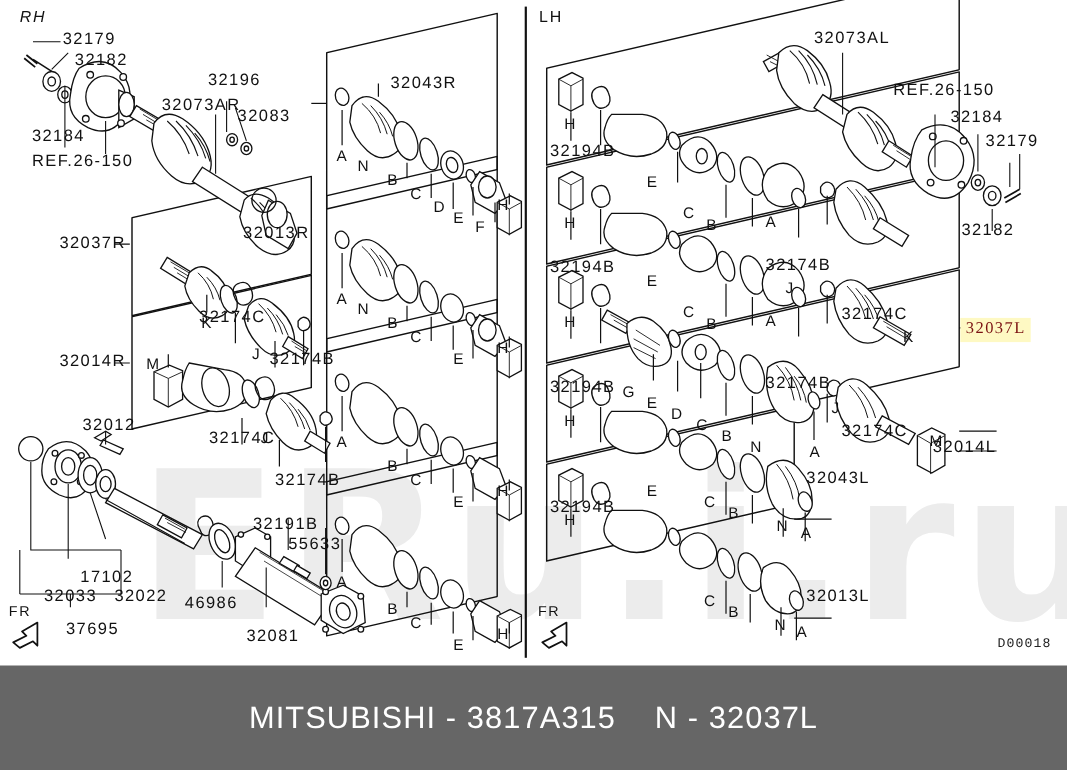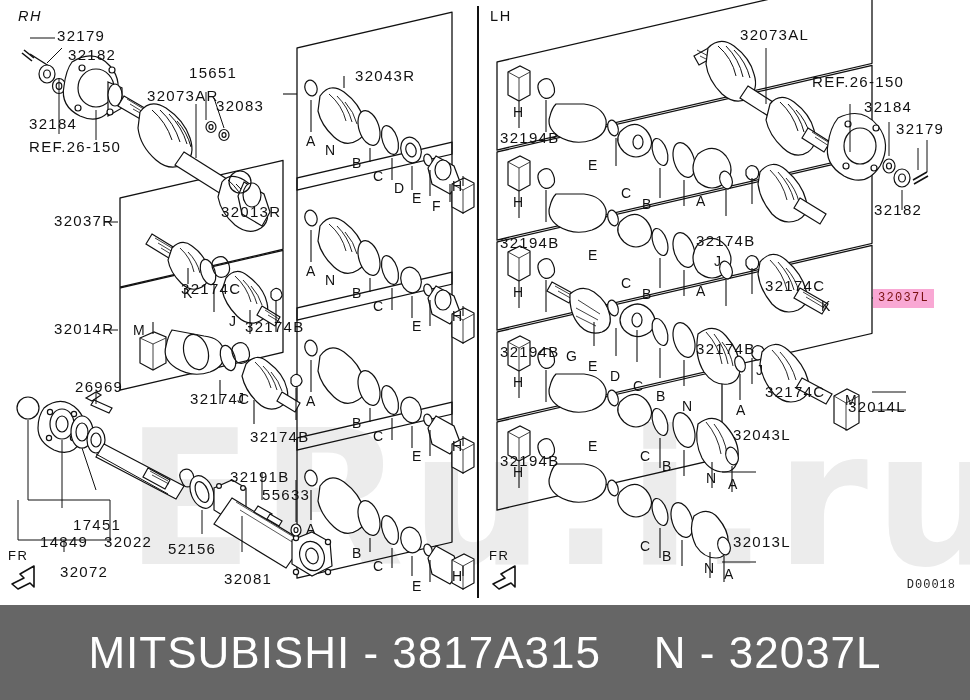--- a/index.html
+++ b/index.html
@@ -33,45 +33,45 @@
     position:absolute;
     font-family:"Liberation Sans", sans-serif;
     font-size:14px;color:#111;white-space:nowrap;
   }
   .hdr{
     position:absolute;font-size:14.5px;letter-spacing:1.6px;color:#111;
     font-family:"Liberation Sans", sans-serif;
   }
   .hl{
     position:absolute;
-    background:#f9a8d4;color:#7a1111;
-    font-size:12px;letter-spacing:1.3px;
+    background:#fef9c3;color:#7a1111;
+    font-size:15px;letter-spacing:1.3px;
     padding:2px 5px 3px 5px;white-space:nowrap;
-    font-family:Liberation Mono, monospace;
+    font-family:Liberation Serif, serif;
   }
   .code{
     position:absolute;right:14px;top:578px;
     font-family:"Liberation Mono", monospace;
     font-size:12px;letter-spacing:1px;color:#222;
   }
   .frtxt{
     position:absolute;font-size:13px;letter-spacing:1.5px;color:#111;
     font-family:"Liberation Sans", sans-serif;
     text-align:center;
   }
   
   #footer{
     position:absolute;left:0;top:605px;width:970px;height:95px;
     background:#666666;
     display:flex;align-items:center;justify-content:center;
   }
   #footer .ftext{
     color:#ffffff;
     font-family:"Liberation Sans", sans-serif;
-    font-size:44px;
+    font-size:28px;
     letter-spacing:1px;
     white-space:pre;
   }
   .divider{
     position:absolute;left:477px;top:6px;width:1.6px;height:592px;
     background:#111;
   }
 </style>
 </head>
 <body>
@@ -448,39 +448,39 @@
 
   <div class="hdr" style="left:18px;top:8px;font-style:italic;">RH</div>
   <div class="hdr" style="left:490px;top:8px;">LH</div>
   <div class="divider"></div>
 
   <div class="lbl" style="left:57px;top:27px;">32179</div>
   <div class="lbl" style="left:68px;top:46px;">32182</div>
   <div class="lbl" style="left:29px;top:115px;">32184</div>
   <div class="lbl" style="left:29px;top:138px;">REF.26-150</div>
   <div class="lbl" style="left:147px;top:87px;">32073AR</div>
-  <div class="lbl" style="left:189px;top:64px;">15651</div>
+  <div class="lbl" style="left:189px;top:64px;">32196</div>
   <div class="lbl" style="left:216px;top:97px;">32083</div>
 
   <div class="lbl" style="left:54px;top:212px;">32037R</div>
   <div class="lbl" style="left:54px;top:320px;">32014R</div>
   <div class="lbl" style="left:221px;top:203px;">32013R</div>
   <div class="lbl" style="left:355px;top:67px;">32043R</div>
 
   <div class="lbl" style="left:181px;top:280px;">32174C</div>
   <div class="lbl" style="left:190px;top:390px;">32174C</div>
   <div class="lbl" style="left:245px;top:318px;">32174B</div>
   <div class="lbl" style="left:250px;top:428px;">32174B</div>
 
-  <div class="lbl" style="left:75px;top:378px;">26969</div>
-  <div class="lbl" style="left:73px;top:516px;">17451</div>
-  <div class="lbl" style="left:40px;top:533px;">14849</div>
+  <div class="lbl" style="left:75px;top:378px;">32012</div>
+  <div class="lbl" style="left:73px;top:516px;">17102</div>
+  <div class="lbl" style="left:40px;top:533px;">32033</div>
   <div class="lbl" style="left:104px;top:533px;">32022</div>
-  <div class="lbl" style="left:60px;top:563px;">32072</div>
-  <div class="lbl" style="left:168px;top:540px;">52156</div>
+  <div class="lbl" style="left:60px;top:563px;">37695</div>
+  <div class="lbl" style="left:168px;top:540px;">46986</div>
   <div class="lbl" style="left:230px;top:468px;">32191B</div>
   <div class="lbl" style="left:262px;top:486px;">55633</div>
   <div class="lbl" style="left:224px;top:570px;">32081</div>
 
   <div class="ltr" style="left:306px;top:133px;">A</div>
   <div class="ltr" style="left:325px;top:142px;">N</div>
   <div class="ltr" style="left:352px;top:155px;">B</div>
   <div class="ltr" style="left:373px;top:168px;">C</div>
   <div class="ltr" style="left:394px;top:180px;">D</div>
   <div class="ltr" style="left:412px;top:190px;">E</div>

